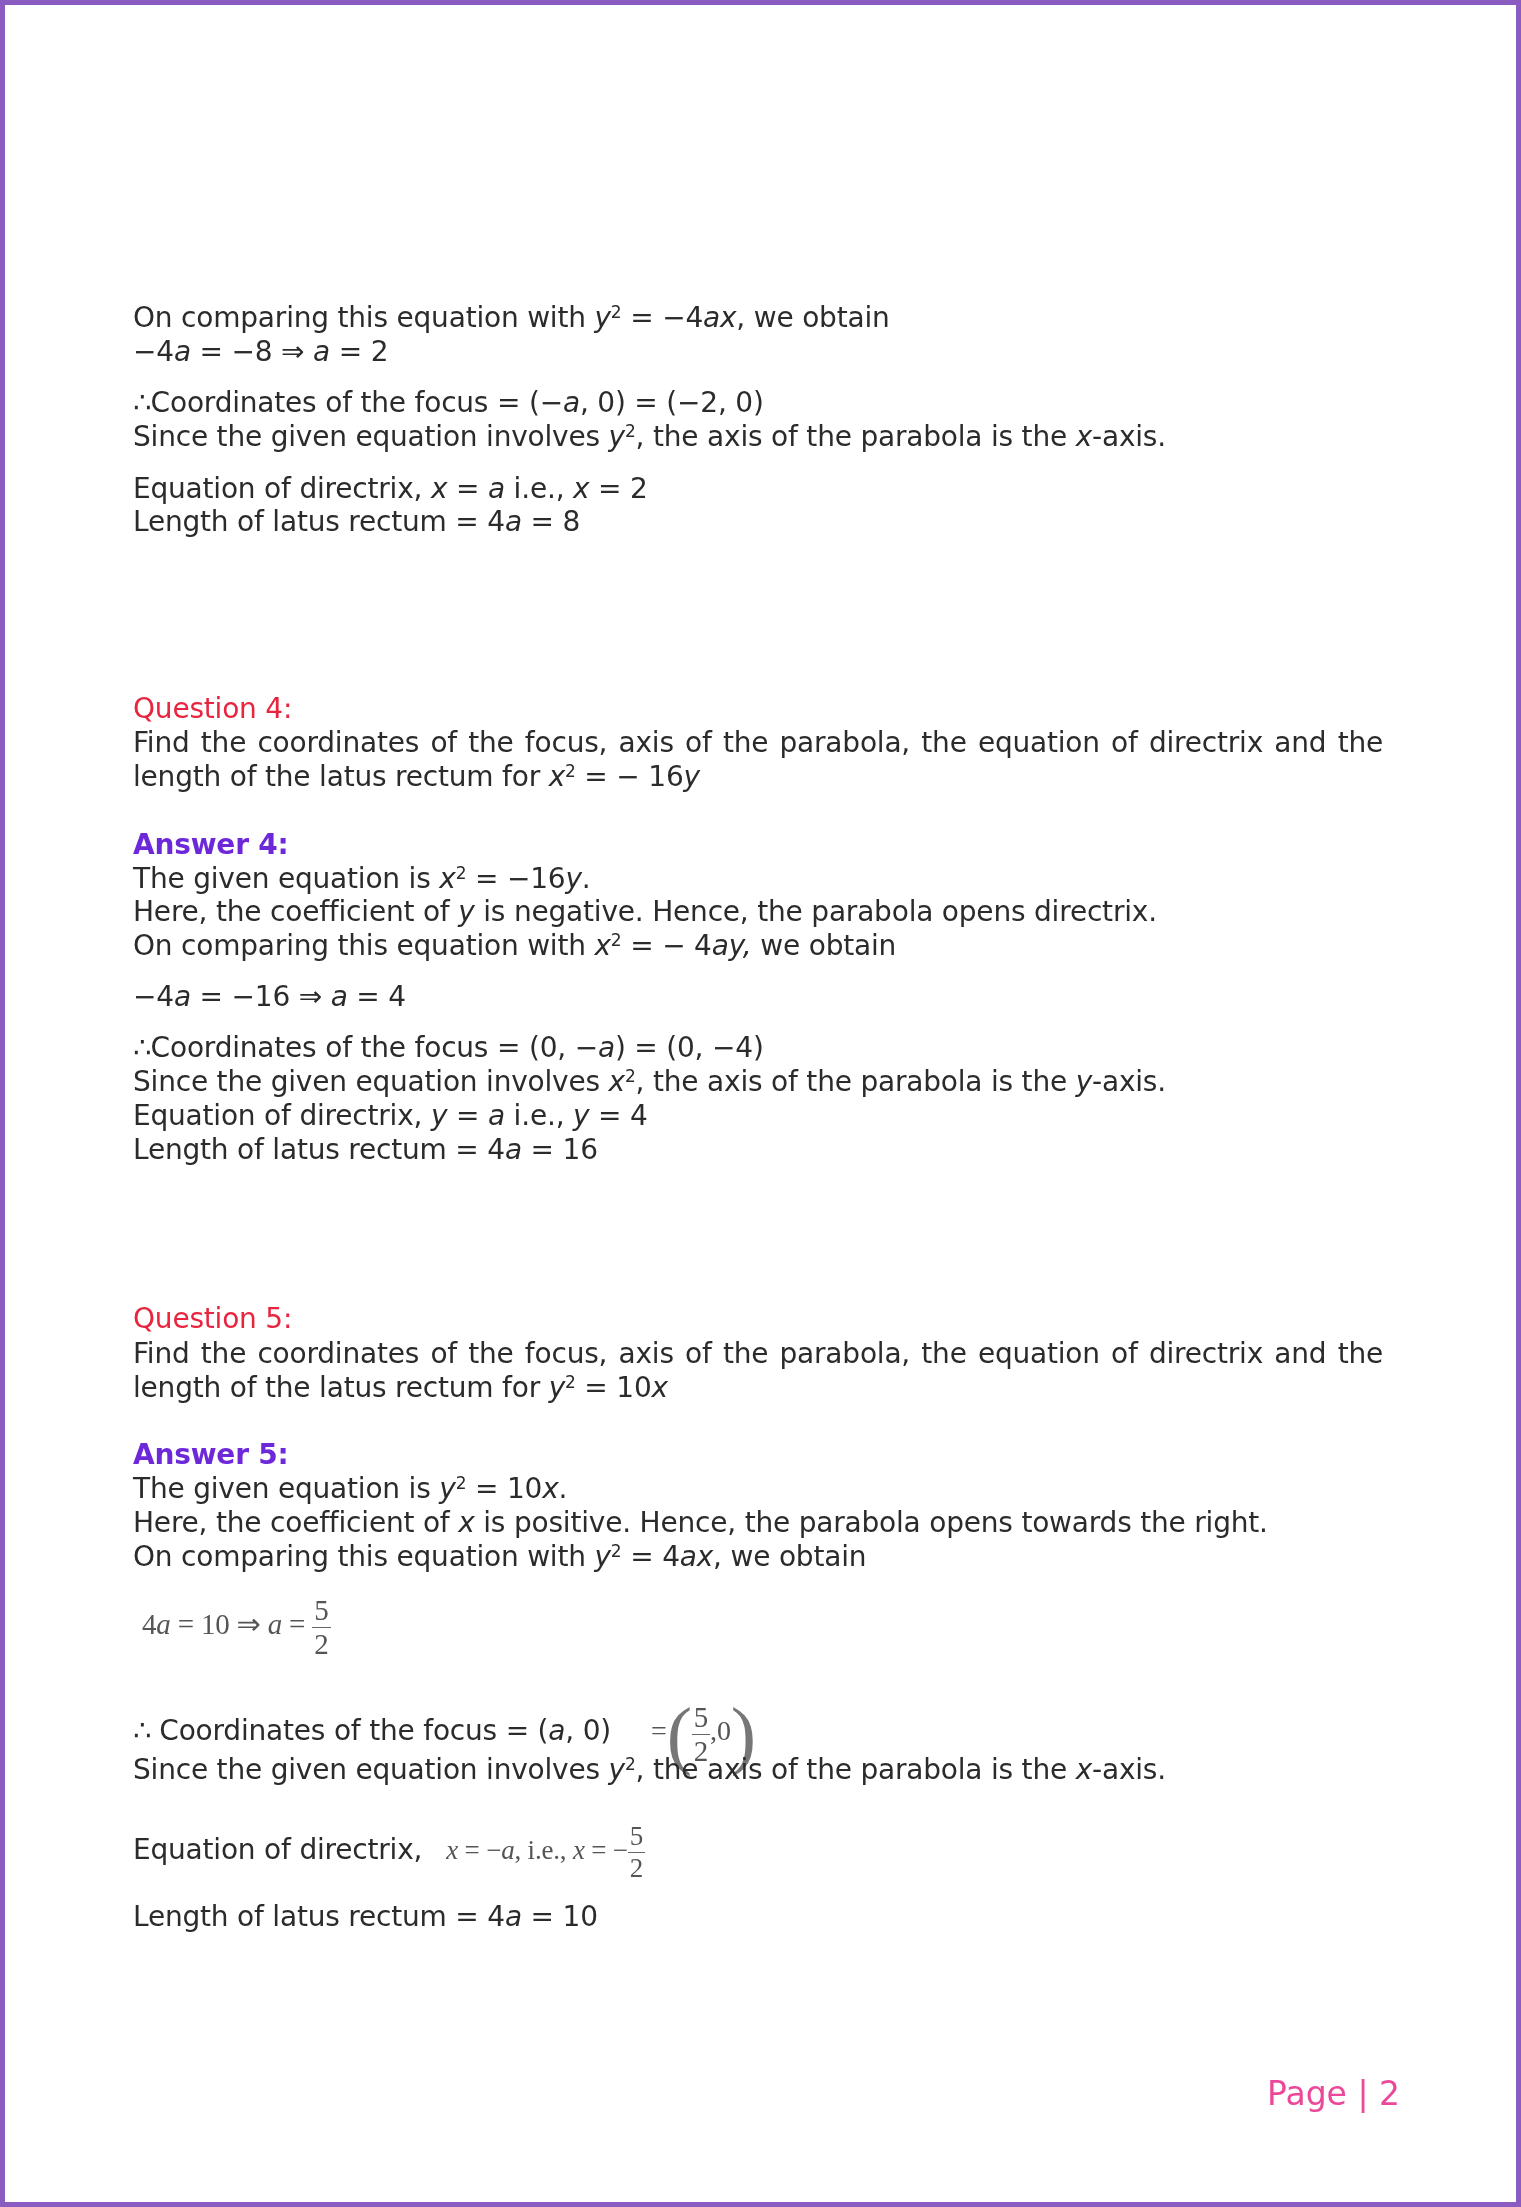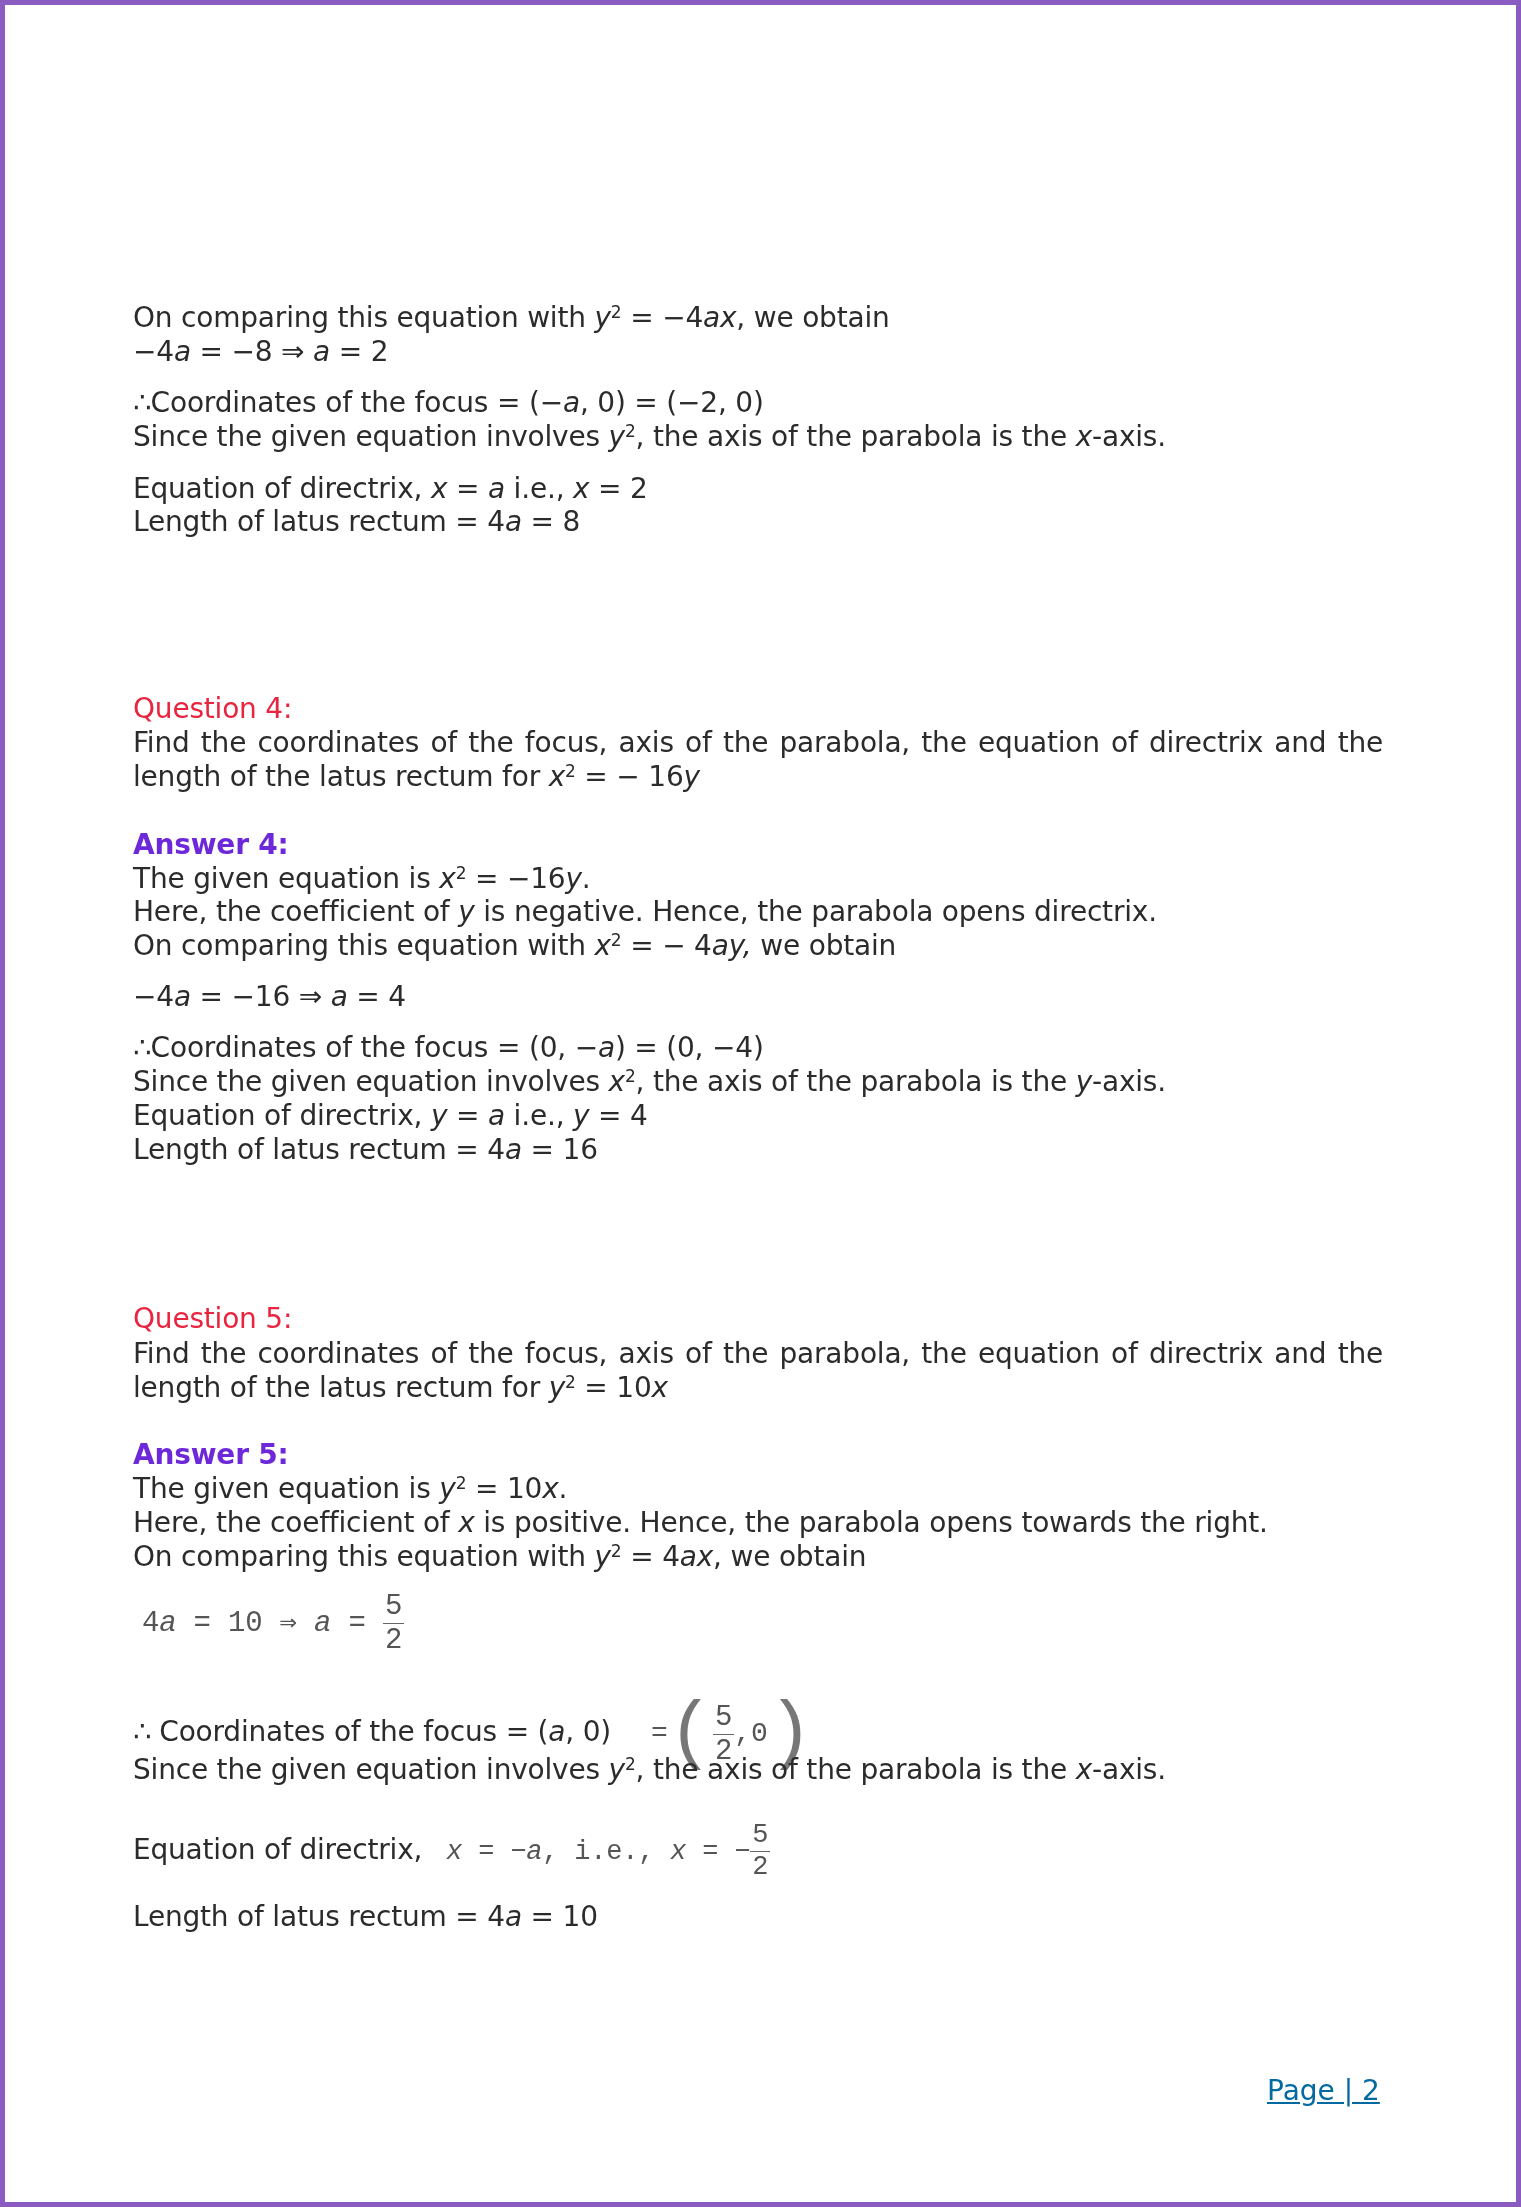--- a/index.html
+++ b/index.html
@@ -12,28 +12,28 @@
     position: absolute; left: 133px;
     font-family: "DejaVu Sans", sans-serif; font-size: 28px;
     color: #2b2b2b; white-space: nowrap; line-height: 34px;
     letter-spacing: -0.2px;
   }
   .just { width: 1250px; text-align: justify; text-align-last: justify; }
   .q-head { color: #e8243f; font-weight: normal; }
   .a-head { color: #6d28d9; font-weight: bold; }
   i { font-style: italic; }
   sup { font-size: 17px; vertical-align: 9px; line-height: 0; }
-  .serif { font-family: Liberation Mono, monospace; color: #555; }
+  .serif { font-family: Liberation Serif, serif; color: #555; }
   .frac { display: inline-block; vertical-align: middle; text-align: center; line-height: 1; }
   .frac .num { display: block; border-bottom: 1.5px solid #666; padding: 0 2px 2px; }
   .frac .den { display: block; padding-top: 2px; }
   .paren { font-size: 76px; font-weight: 100; color: #777; vertical-align: middle; line-height: 1; }
   .page-num {
     position: absolute; left: 1267px; top: 2074px;
-    font-family: "DejaVu Sans", sans-serif; font-size: 28px; color: #0369a1; text-decoration: underline;
+    font-family: "DejaVu Sans", sans-serif; font-size: 33px; color: #ec4899;
   }
 </style>
 </head>
 <body>
 
 <div class="page-frame"></div>
 
 <div class="line" style="top:301px"><span>On comparing this equation with </span><i>y</i><sup>2</sup><span> = −4</span><i>ax</i><span>, we obtain</span></div>
 <div class="line" style="top:335px"><span>−4</span><i>a</i><span> = −8 ⇒ </span><i>a</i><span> = 2</span></div>
 <div class="line" style="top:386px"><span>∴Coordinates of the focus = (−</span><i>a</i><span>, 0) = (−2, 0)</span></div>

